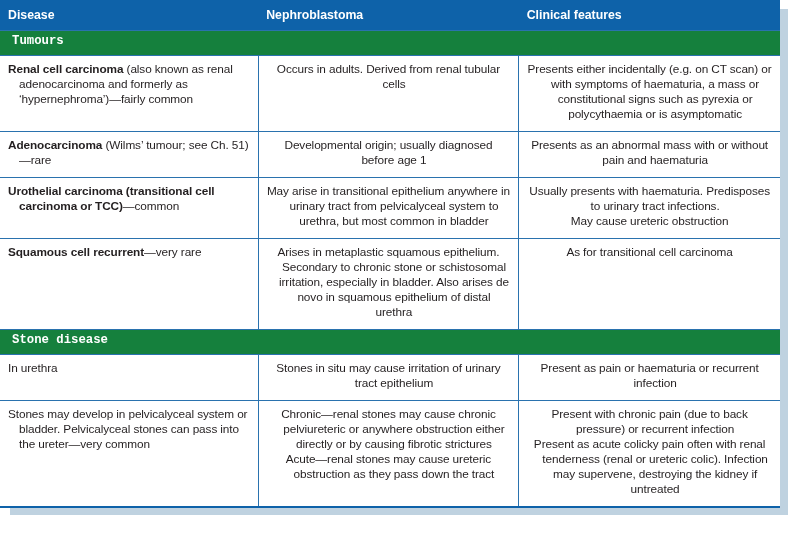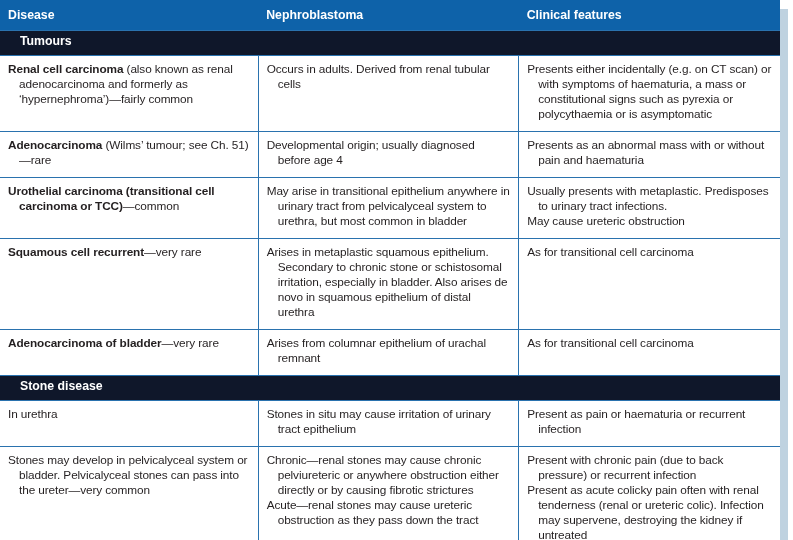--- a/index.html
+++ b/index.html
@@ -31,35 +31,37 @@
   thead th {
     background: #0e62a9;
     color: #ffffff;
     text-align: left;
     font-size: 12.3px;
     font-weight: bold;
     padding: 8px 8px 7px 8px;
     margin-left: 12px;
   }
   tr.section-row td {
-    background: #0f172a;
+    background: #15803d;
     color: #ffffff;
     font-weight: bold;
     font-size: 12.3px;
-    padding: 3px 8px 6px 20px;
+    padding: 3px 8px 6px 12px;
+    font-family: Liberation Mono, monospace;
   }
   tr.data-row td {
     vertical-align: top;
     padding: 6px 8px 9px 8px;
     border-top: 1px solid #2a72ae;
     background: #ffffff;
     margin-left: 26px;
   }
   tr.data-row td + td {
     border-left: 1px solid #2a72ae;
+    text-align: center;
   }
   tr.section-row td { border-top: 1px solid #2a72ae; }
   .para {
     margin: 0;
     padding-left: 11px;
     text-indent: -11px;
     letter-spacing: -0.1px;
   }
   .para strong { letter-spacing: -0.1px; }
 </style>
@@ -93,55 +95,44 @@
           </td>
           <td>
             <p class="para">Presents either incidentally (e.g. on CT scan) or with symptoms of haematuria, a mass or constitutional signs such as pyrexia or polycythaemia or is asymptomatic</p>
           </td>
         </tr>
         <tr class="data-row">
           <td>
             <p class="para"><strong>Adenocarcinoma</strong> (Wilms’ tumour; see Ch. 51)—rare</p>
           </td>
           <td>
-            <p class="para">Developmental origin; usually diagnosed before age 4</p>
+            <p class="para">Developmental origin; usually diagnosed before age 1</p>
           </td>
           <td>
             <p class="para">Presents as an abnormal mass with or without pain and haematuria</p>
           </td>
         </tr>
         <tr class="data-row">
           <td>
             <p class="para"><strong>Urothelial carcinoma (transitional cell carcinoma or TCC)</strong>—common</p>
           </td>
           <td>
             <p class="para">May arise in transitional epithelium anywhere in urinary tract from pelvicalyceal system to urethra, but most common in bladder</p>
           </td>
           <td>
-            <p class="para">Usually presents with metaplastic. Predisposes to urinary tract infections.</p>
+            <p class="para">Usually presents with haematuria. Predisposes to urinary tract infections.</p>
             <p class="para">May cause ureteric obstruction</p>
           </td>
         </tr>
         <tr class="data-row">
           <td>
             <p class="para"><strong>Squamous cell recurrent</strong>—very rare</p>
           </td>
           <td>
             <p class="para">Arises in metaplastic squamous epithelium. Secondary to chronic stone or schistosomal irritation, especially in bladder. Also arises de novo in squamous epithelium of distal urethra</p>
-          </td>
-          <td>
-            <p class="para">As for transitional cell carcinoma</p>
-          </td>
-        </tr>
-        <tr class="data-row">
-          <td>
-            <p class="para"><strong>Adenocarcinoma of bladder</strong>—very rare</p>
-          </td>
-          <td>
-            <p class="para">Arises from columnar epithelium of urachal remnant</p>
           </td>
           <td>
             <p class="para">As for transitional cell carcinoma</p>
           </td>
         </tr>
         <tr class="section-row">
           <td colspan="3">Stone disease</td>
         </tr>
         <tr class="data-row">
           <td>

